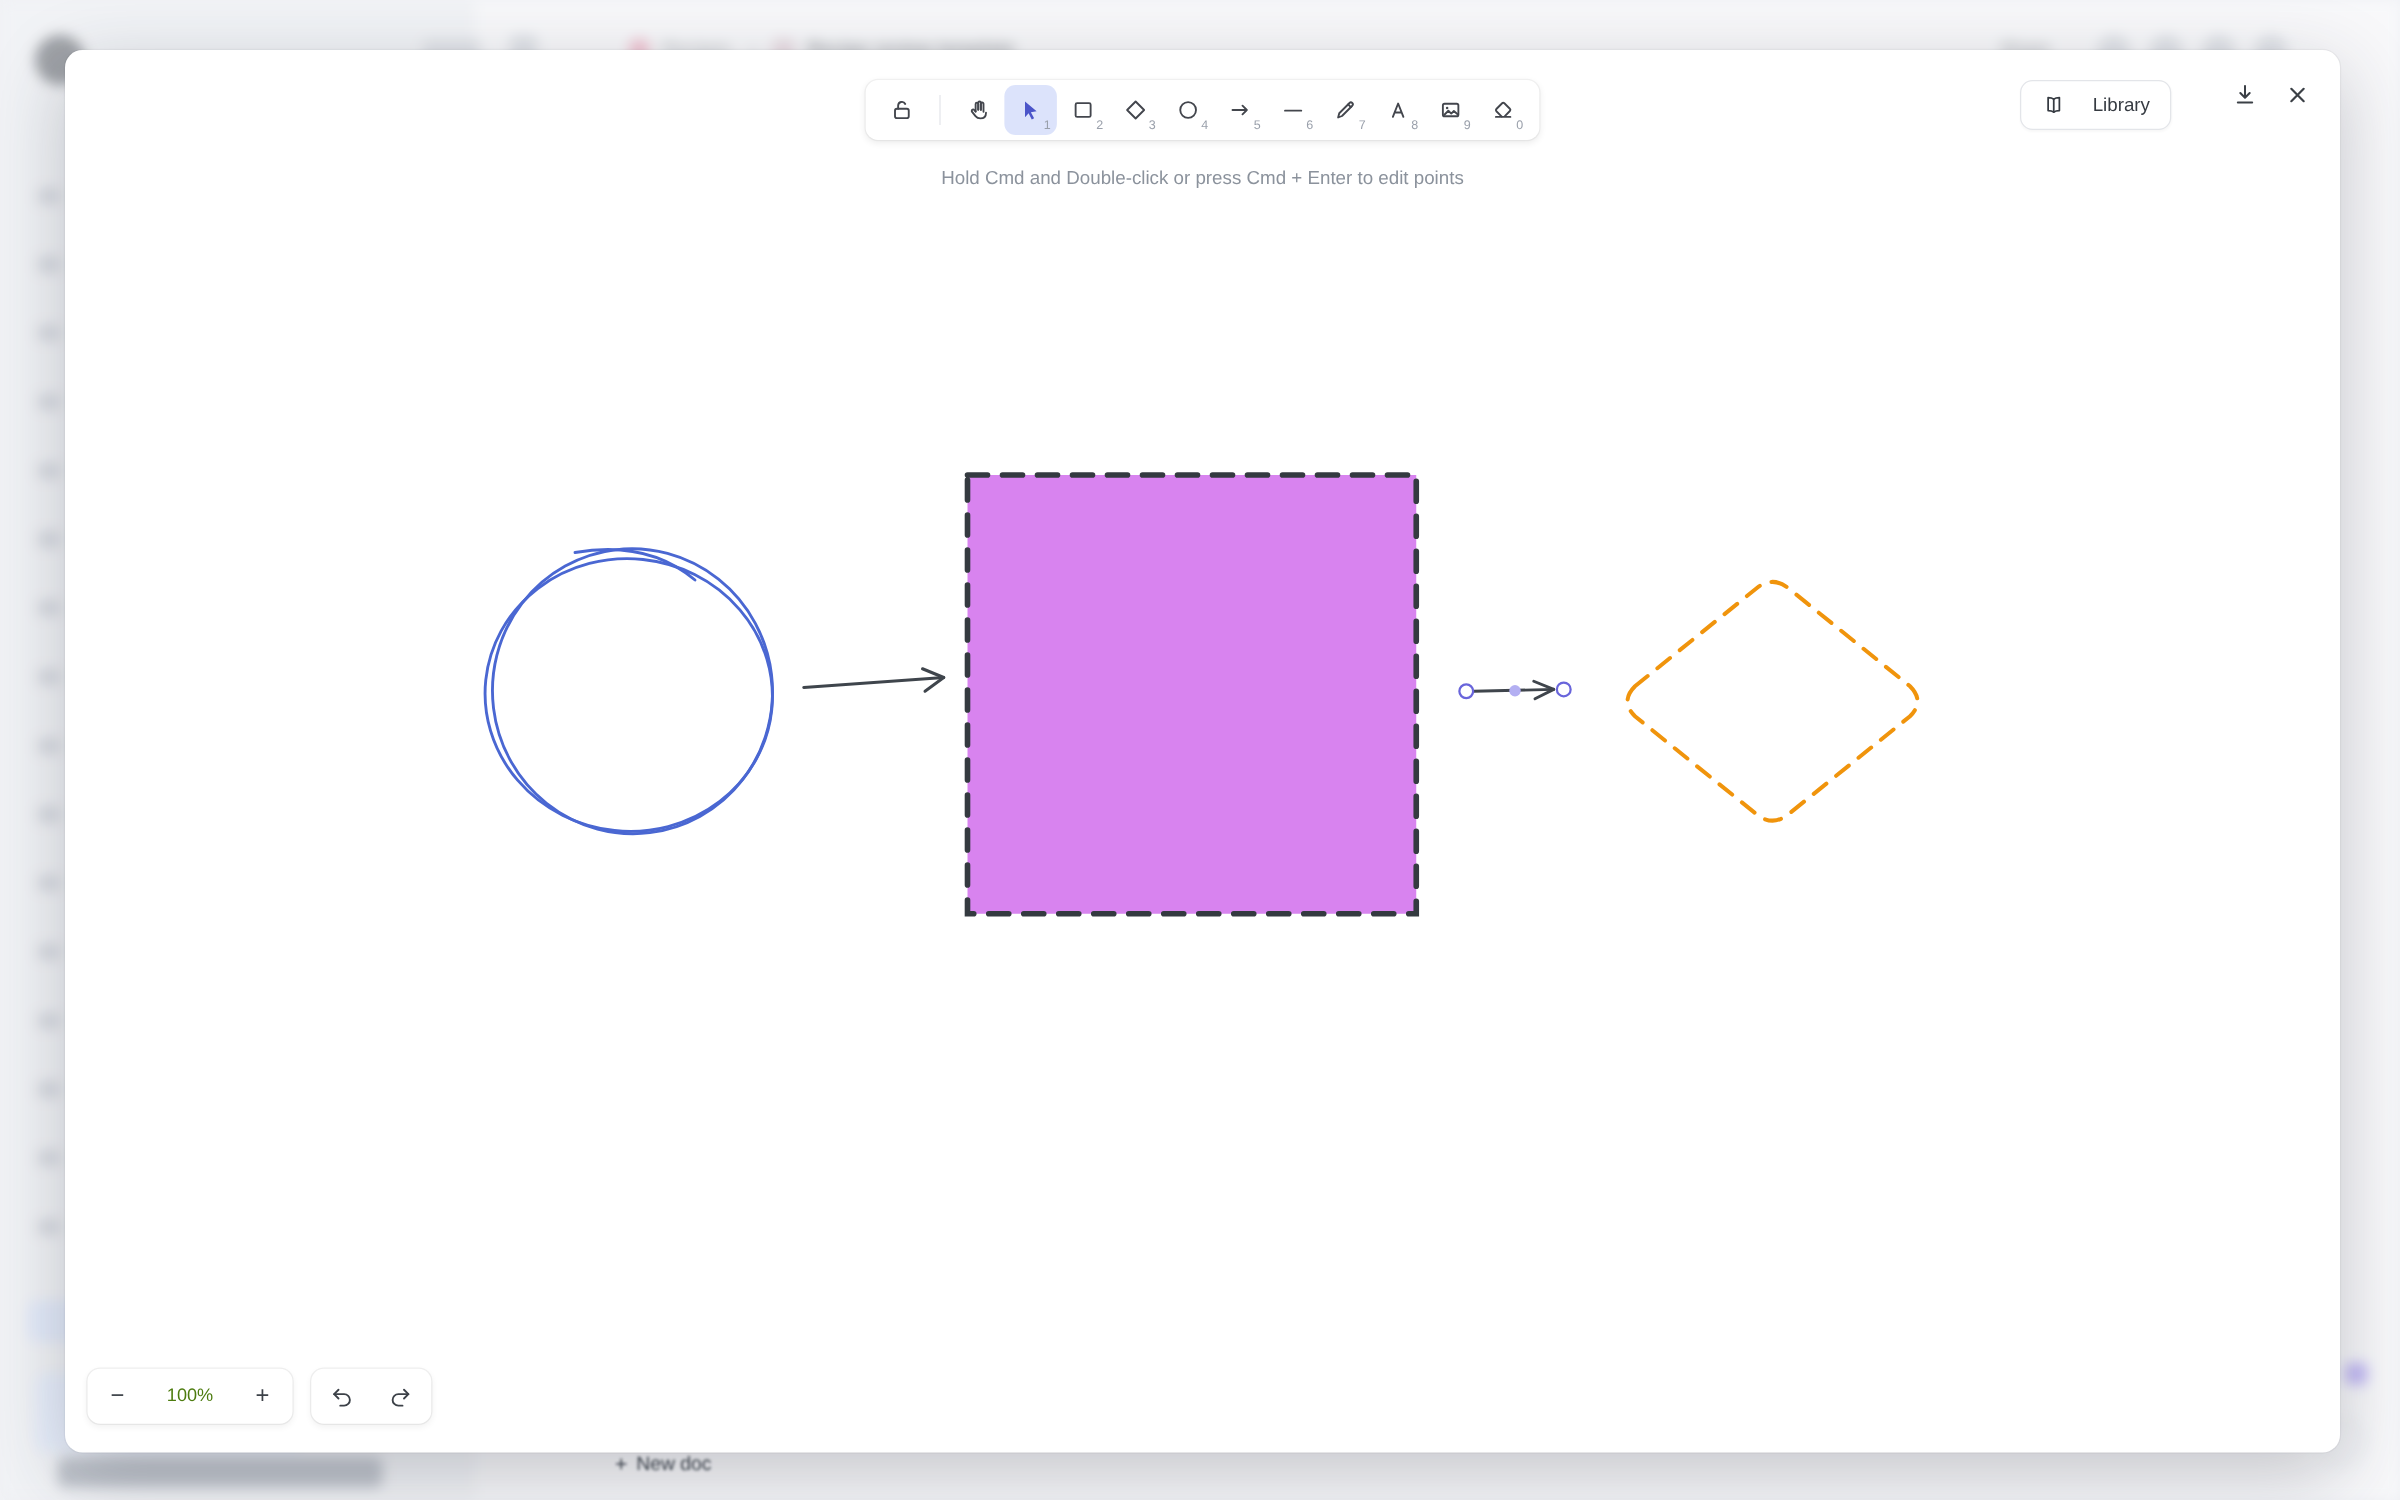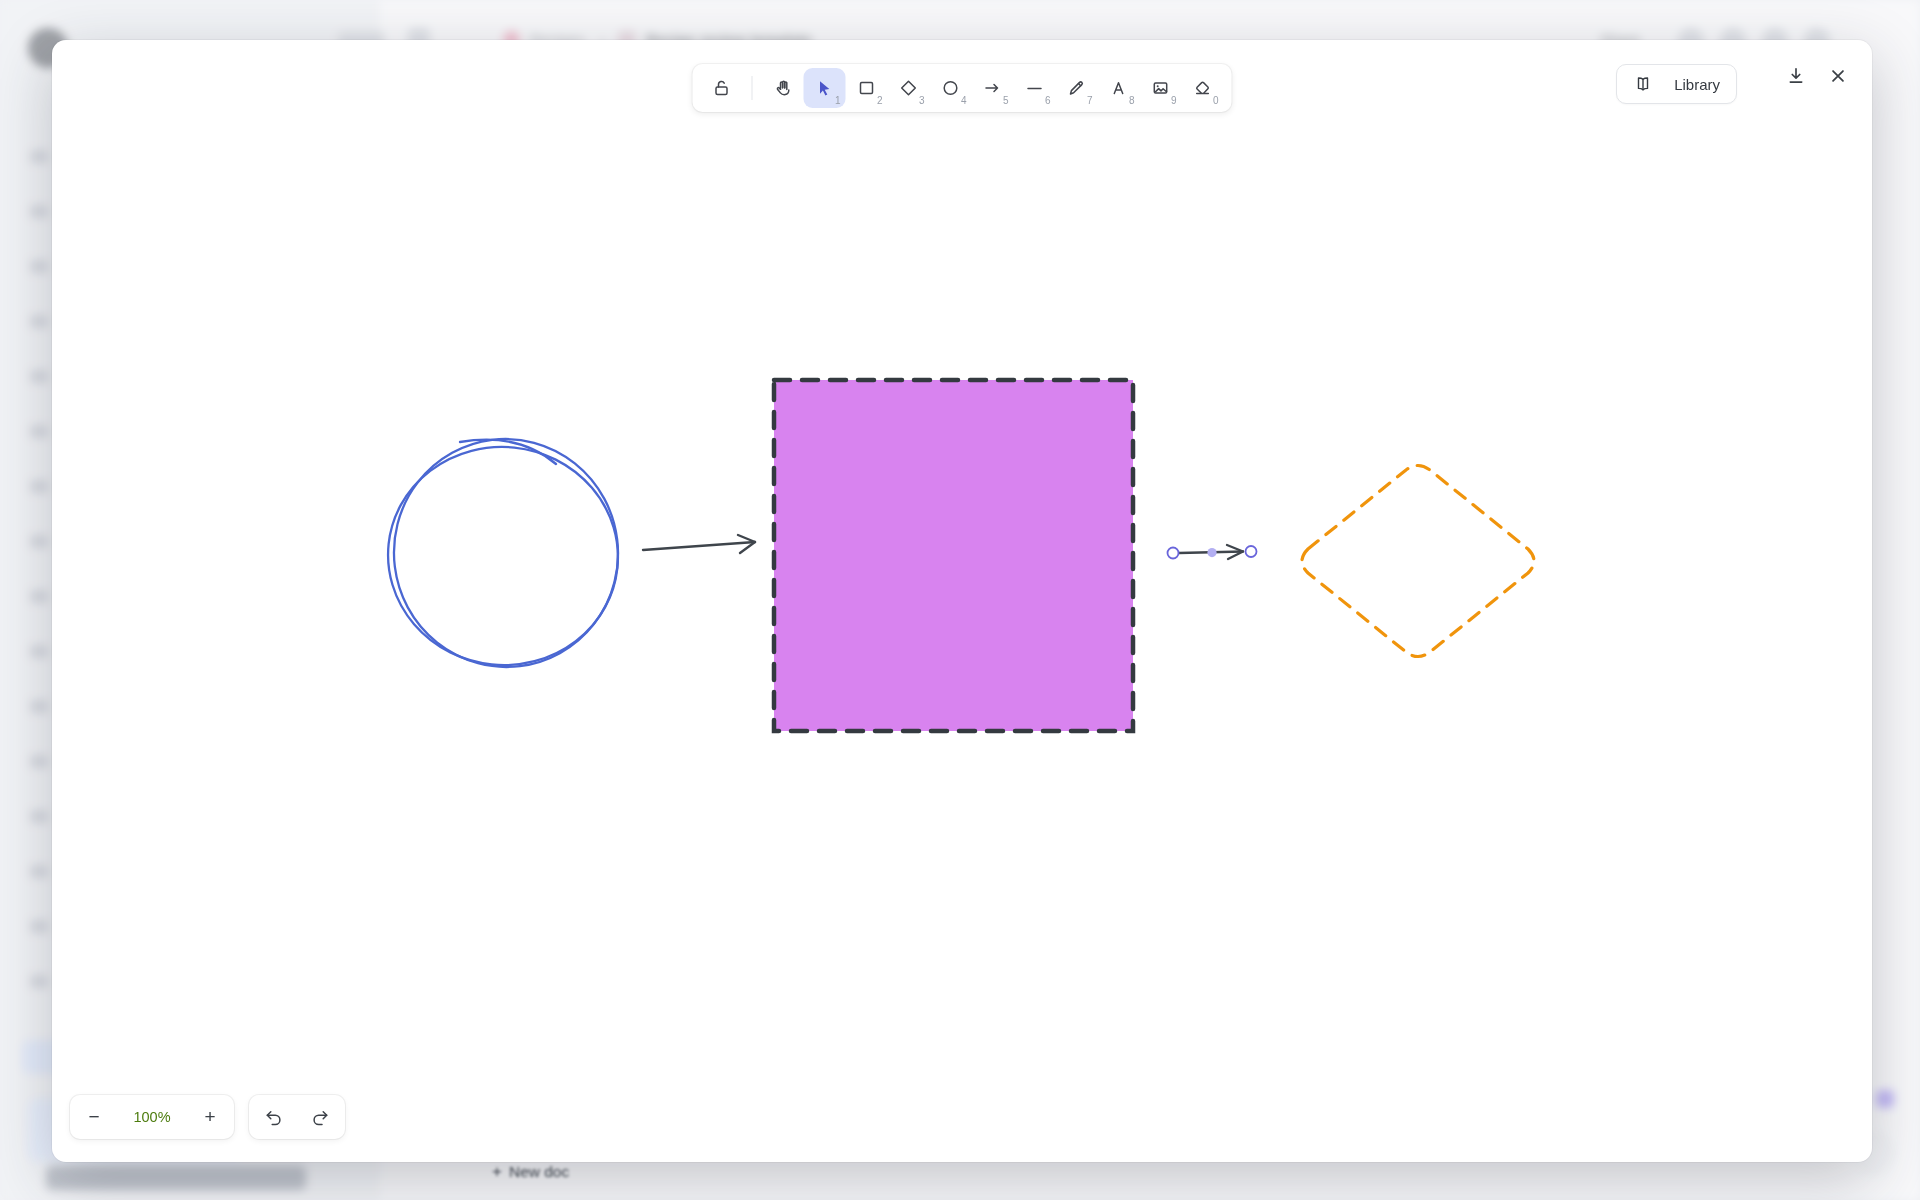--- a/index.html
+++ b/index.html
@@ -210,20 +210,21 @@
     </button>
     <button class="tool">
       <svg class="ticon" width="20" height="20" viewBox="0 0 20 20" fill="none" stroke="currentColor" stroke-width="1.5" stroke-linecap="round" stroke-linejoin="round">
         <path d="M8.9 15.3 4.6 11a1.3 1.3 0 0 1 0-1.8l4.6-4.6a1.3 1.3 0 0 1 1.8 0l4.4 4.4a1.3 1.3 0 0 1 0 1.8l-4 4.1"></path>
         <path d="M4.2 15.5h11.6"></path>
       </svg>
       <span class="kbd">0</span>
     </button>
   </div>
 
+  <div class="hint">Hold Cmd and Double-click or press Cmd + Enter to edit points</div>
 
   <div class="library-btn">
     <svg width="20" height="20" viewBox="0 0 20 20" fill="none" stroke="currentColor" stroke-width="1.4" stroke-linecap="round" stroke-linejoin="round">
       <path d="M10 5.3C8.9 4.4 7.4 4 5.5 4v10.4c1.9 0 3.4.4 4.5 1.3 1.1-.9 2.6-1.3 4.5-1.3V4c-1.9 0-3.4.4-4.5 1.3z"></path>
       <path d="M10 5.3v10.4"></path>
     </svg>
     <span>Library</span>
   </div>
 
   <button class="icon-btn dl-btn">

